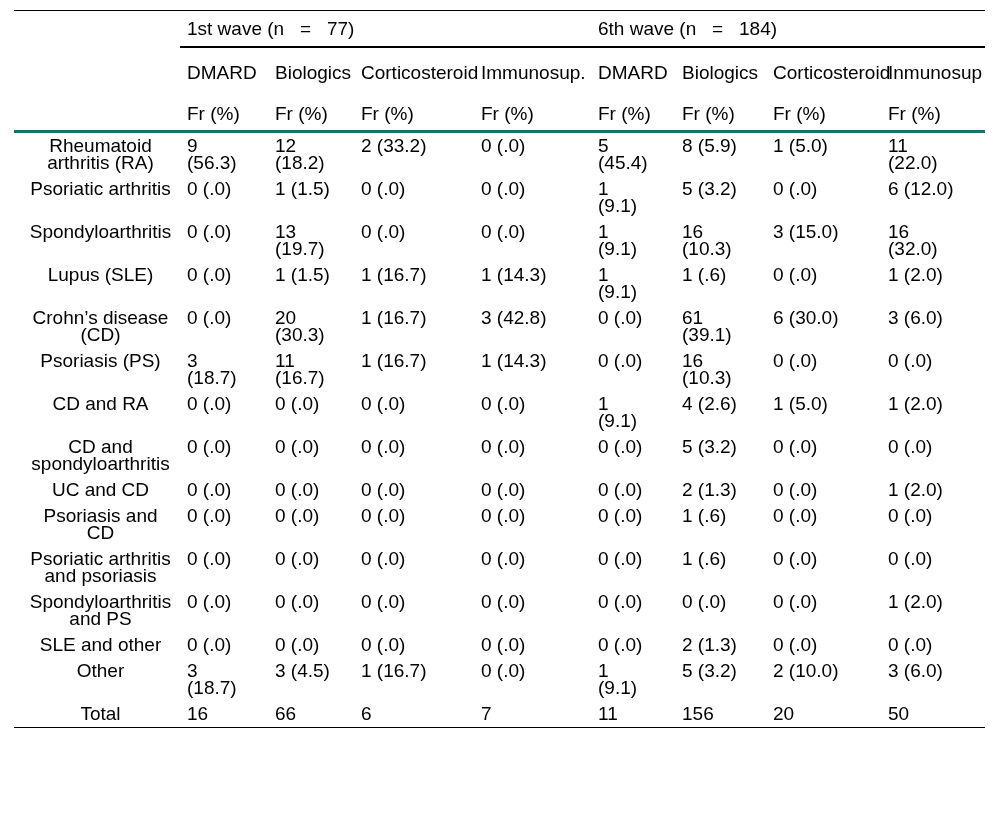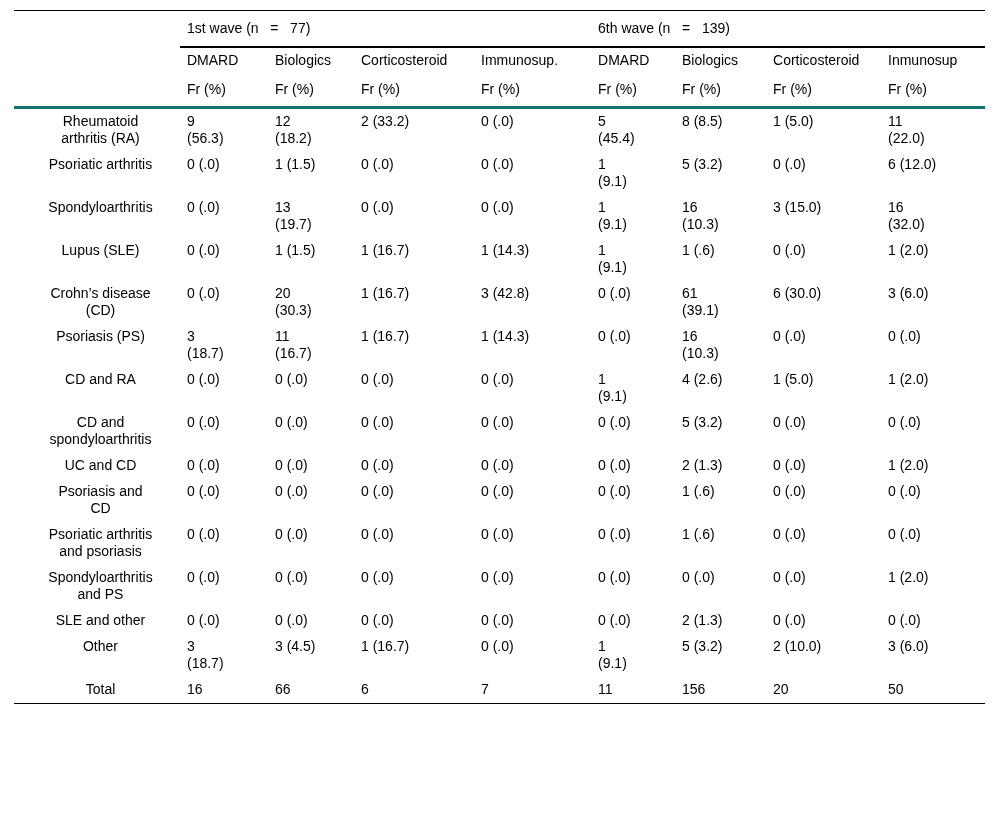--- a/index.html
+++ b/index.html
@@ -18,21 +18,21 @@
   }
   table.stat-table {
     position: absolute;
     left: 14px;
     top: 10px;
     width: 971px;
     border-collapse: collapse;
     table-layout: fixed;
     border-top: 1px solid #000;
     border-bottom: 1px solid #000;
-    font-size: 14px;
+    font-size: 19px;
     line-height: 17px;
   }
   .stat-table th, .stat-table td {
     font-weight: 400;
     text-align: left;
     vertical-align: top;
     white-space: pre-wrap;
     padding: 3px 4px 6px 7px;
   }
   
@@ -44,21 +44,21 @@
   .stat-table tr.wave-row th {
     padding-top: 9px;
     padding-bottom: 9px;
   }
   .stat-table th.wave {
     border-bottom: 2px solid #000;
   }
   
   .stat-table tr.colhead-row th,
   .stat-table tr.fr-row th {
-    padding-top: 4px;
+    padding-top: 16px;
     padding-bottom: 8px;
   }
   .stat-table tr.fr-row th {
     border-bottom: 3px solid #0f766e;
   }
   
   .stat-table tbody td {
     padding-top: 4px;
     padding-bottom: 5px;
   }
@@ -76,21 +76,21 @@
       <col style="width:117px">
       <col style="width:84px">
       <col style="width:91px">
       <col style="width:115px">
       <col style="width:104px">
     </colgroup>
     <thead>
       <tr class="wave-row">
         <th></th>
         <th class="wave" colspan="4">1st wave (n   =   77)</th>
-        <th class="wave" colspan="4">6th wave (n   =   139)</th>
+        <th class="wave" colspan="4">6th wave (n   =   184)</th>
       </tr>
       <tr class="colhead-row">
         <th></th>
         <th>DMARD</th>
         <th>Biologics</th>
         <th>Corticosteroid</th>
         <th>Immunosup.</th>
         <th>DMARD</th>
         <th>Biologics</th>
         <th>Corticosteroid</th>
@@ -113,21 +113,21 @@
           <td>Rheumatoid
 arthritis (RA)</td>
           <td>9
 (56.3)</td>
           <td>12
 (18.2)</td>
           <td>2 (33.2)</td>
           <td>0 (.0)</td>
           <td>5
 (45.4)</td>
-          <td>8 (8.5)</td>
+          <td>8 (5.9)</td>
           <td>1 (5.0)</td>
           <td>11
 (22.0)</td>
         </tr>
         <tr>
           <td>Psoriatic arthritis</td>
           <td>0 (.0)</td>
           <td>1 (1.5)</td>
           <td>0 (.0)</td>
           <td>0 (.0)</td>

